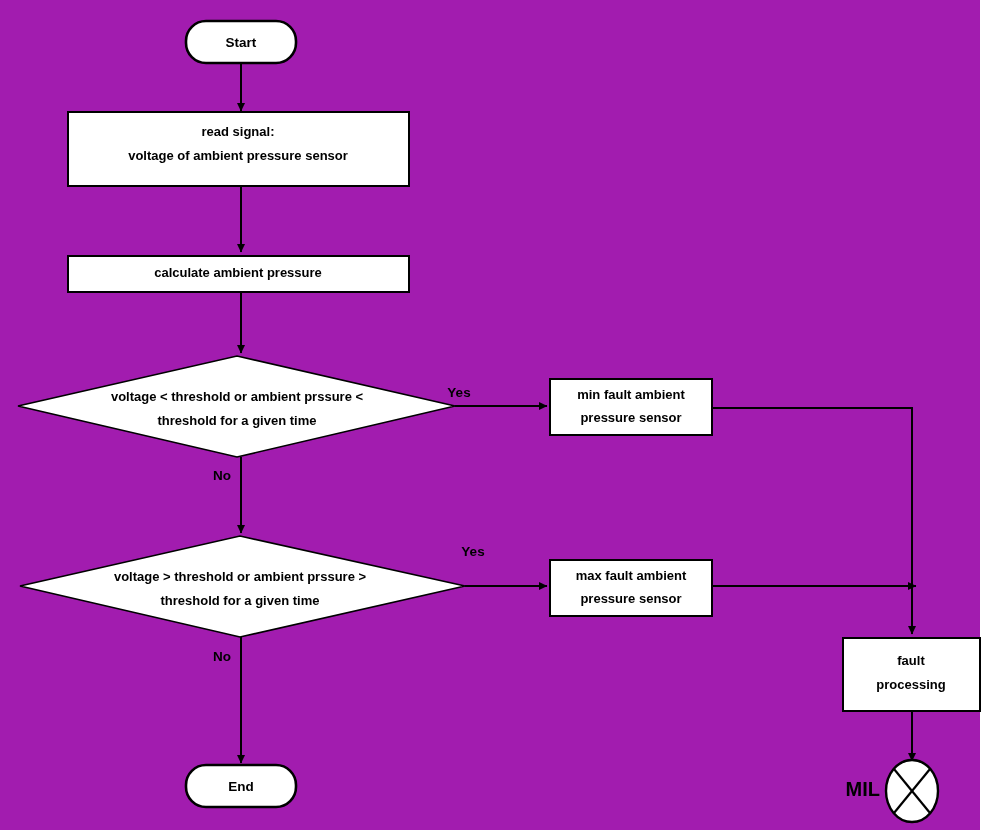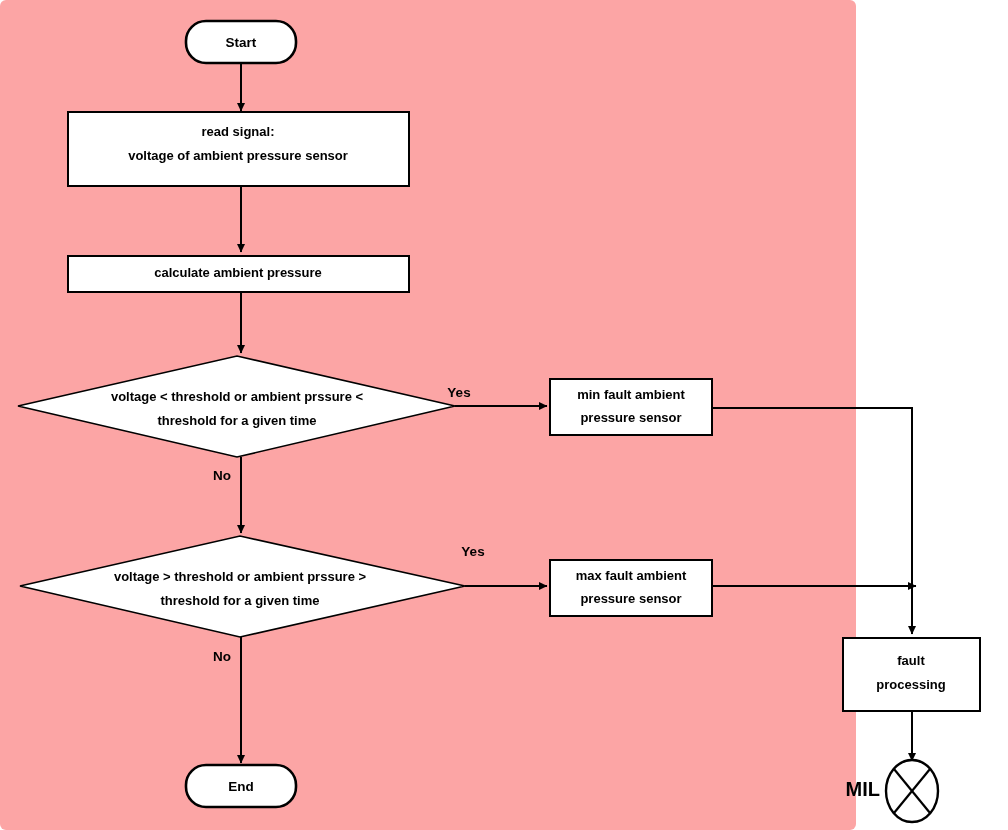--- a/index.html
+++ b/index.html
@@ -8,24 +8,23 @@
     background: #ffffff;
   }
   body {
     width: 1008px;
     height: 830px;
     font-family: "Liberation Sans", sans-serif;
     overflow: hidden;
   }
   #flowchart-root {
     position: relative;
-    width: 856px;
+    width: 980px;
     height: 830px;
-    background: #fca5a5;
-    border-radius: 6px;
+    background: #a21caf;
   }
   svg.chart-canvas {
     position: absolute;
     left: 0;
     top: 0;
     display: block;
   }
   .node-shape {
     fill: #ffffff;
     stroke: #000000;

